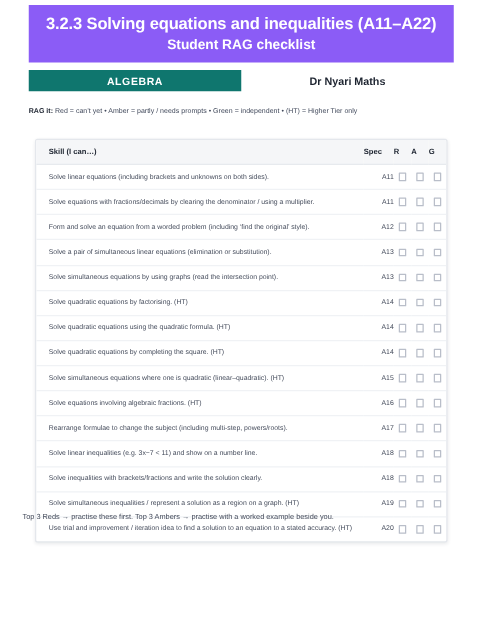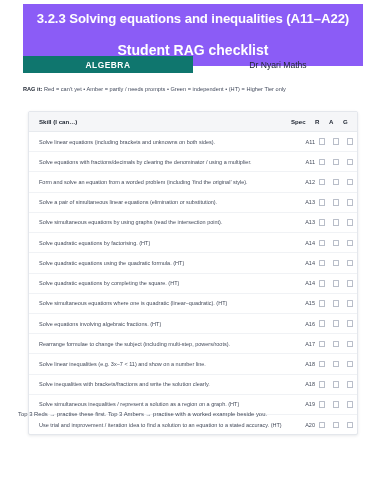--- a/index.html
+++ b/index.html
@@ -35,25 +35,25 @@
   .banner-title {
     color: #ffffff;
     font-size: 13.2px;
     font-weight: bold;
     line-height: 1.28;
     letter-spacing: -0.1px;
     display: block;
   }
   .banner-sub {
     color: #ffffff;
-    font-size: 14px;
+    font-size: 11px;
     font-weight: bold;
     line-height: 1.3;
     display: block;
-    margin-top: 13px;
+    margin-top: 1px;
   }
 
   
   .strip {
     position: absolute;
     left: 23px;
     top: 56px;
     width: 340px;
     height: 17px;
     display: flex;
@@ -70,21 +70,21 @@
     align-items: center;
     justify-content: center;
   }
   .strip-author {
     flex: 1;
     display: flex;
     align-items: center;
     justify-content: center;
     color: #1d2430;
     font-size: 8.6px;
-    font-weight: normal;
+    font-weight: bold;
   }
 
   
   .ragkey {
     position: absolute;
     left: 23px;
     top: 86px;
     width: 350px;
     font-size: 5.6px;
     color: #424a5c;

